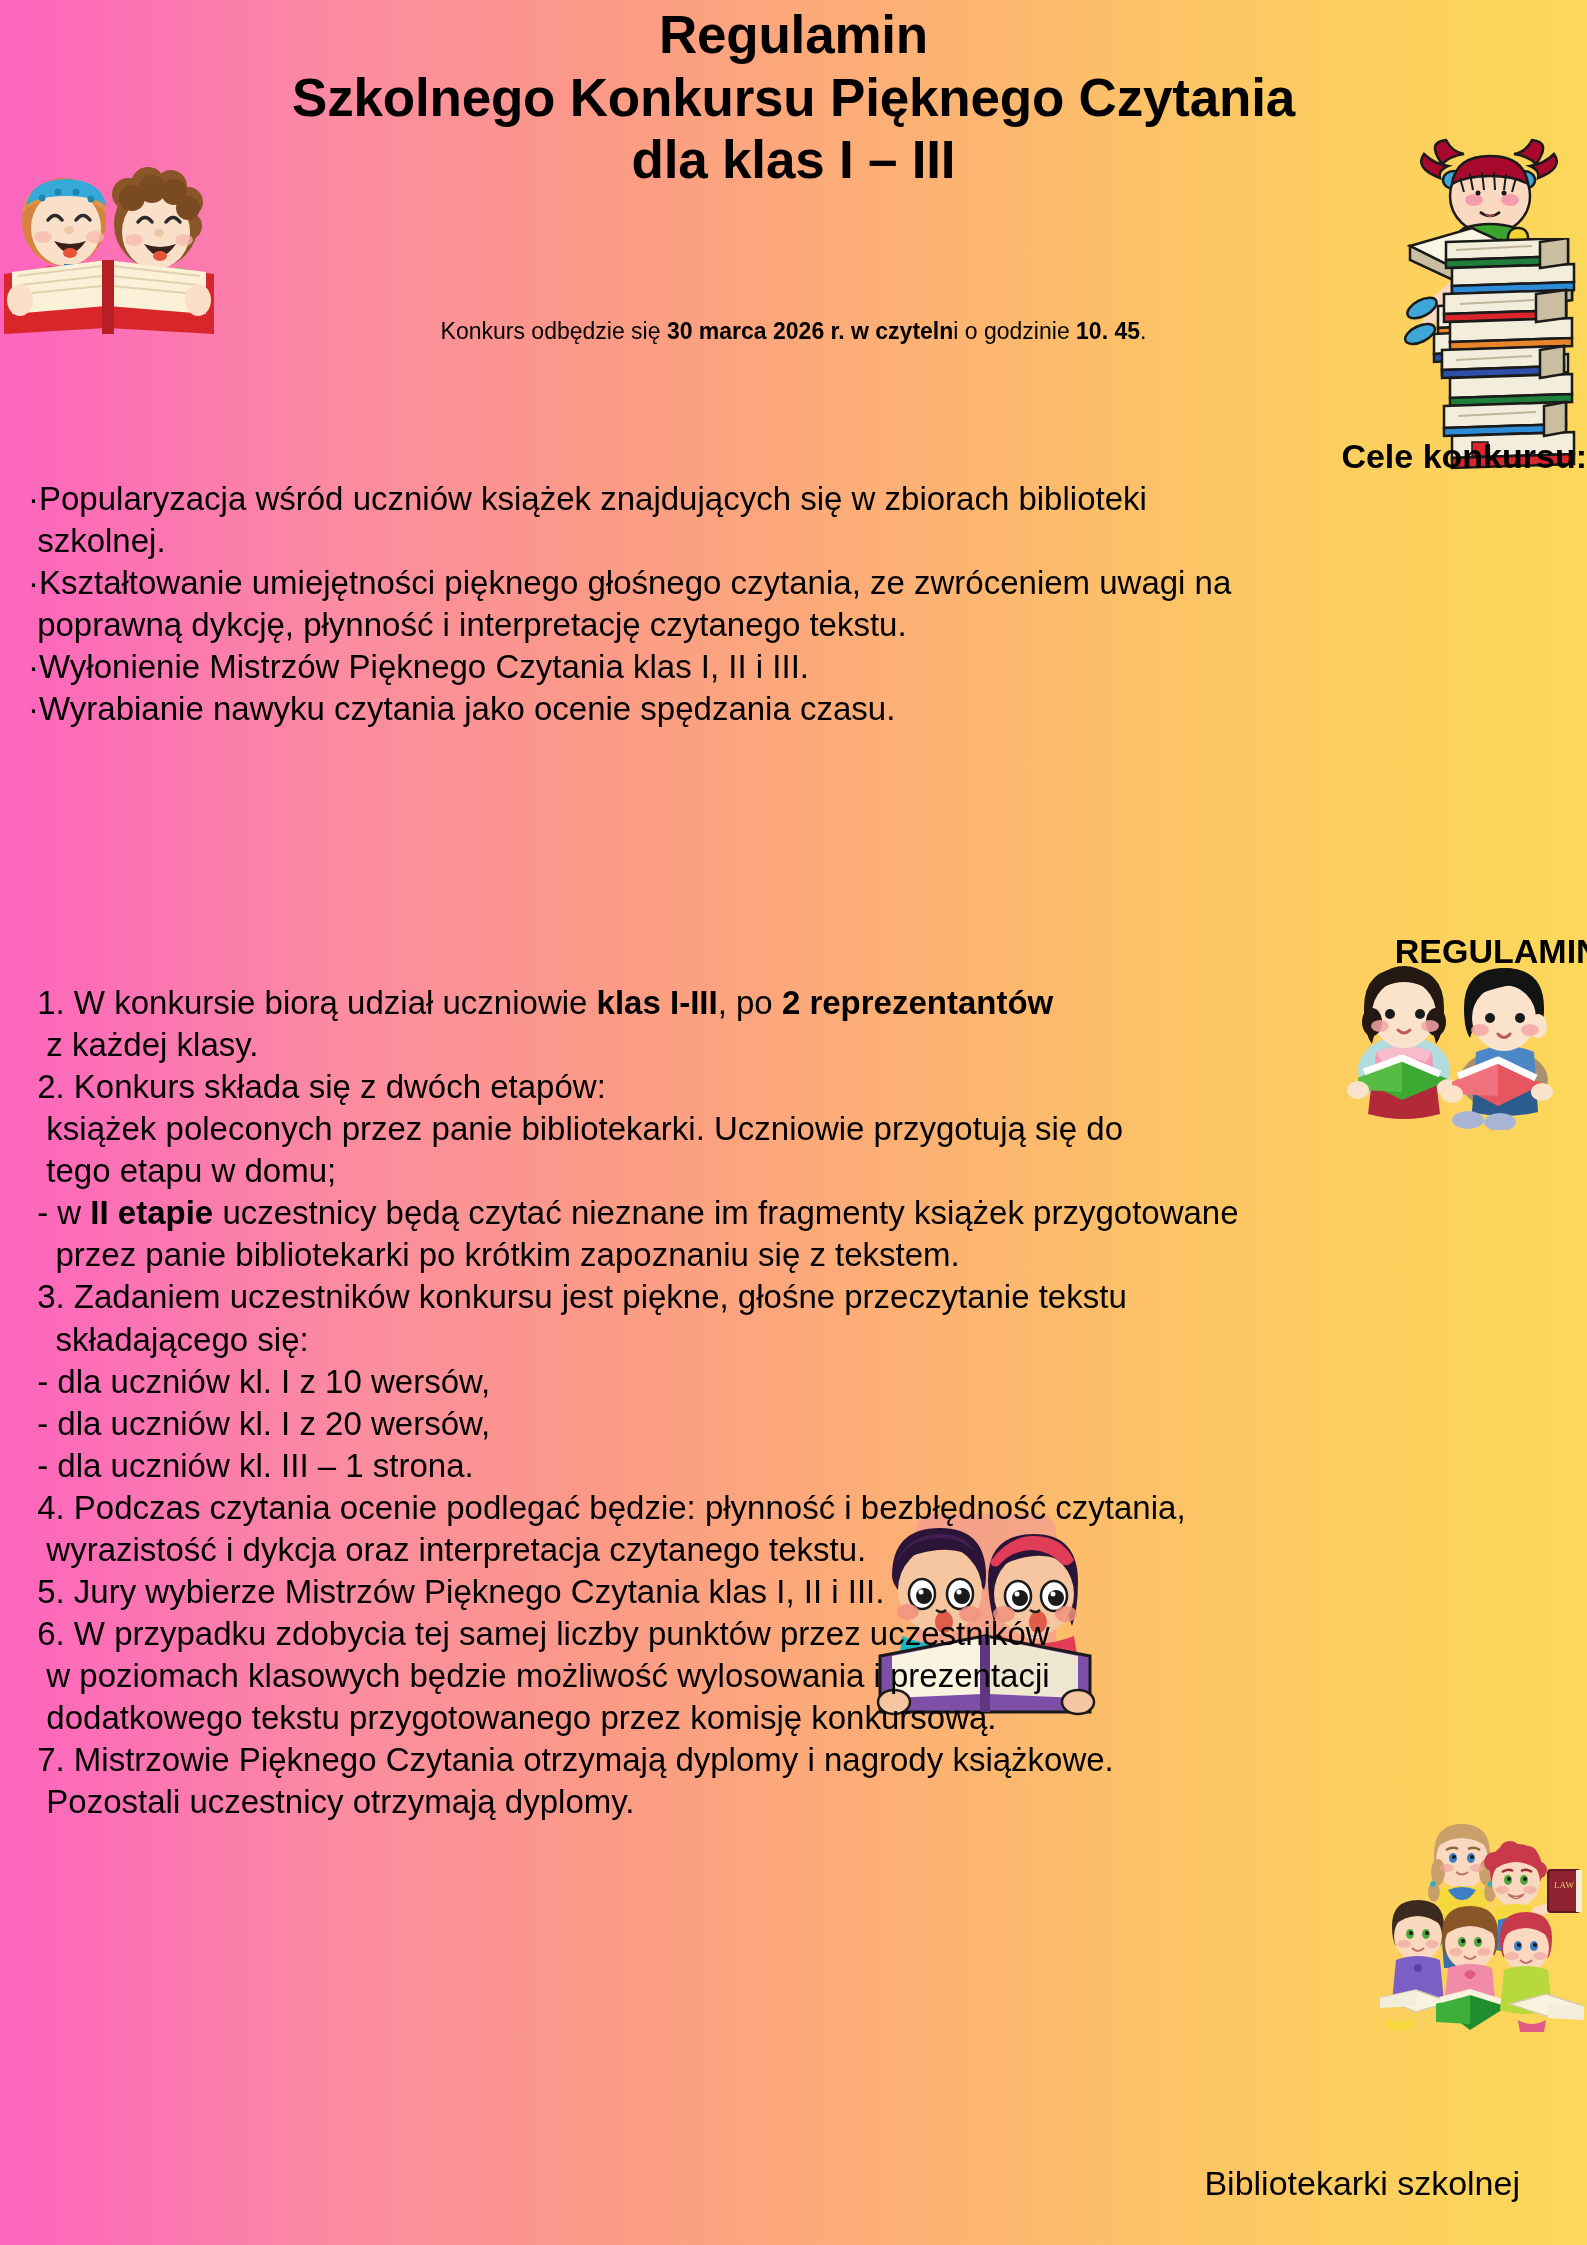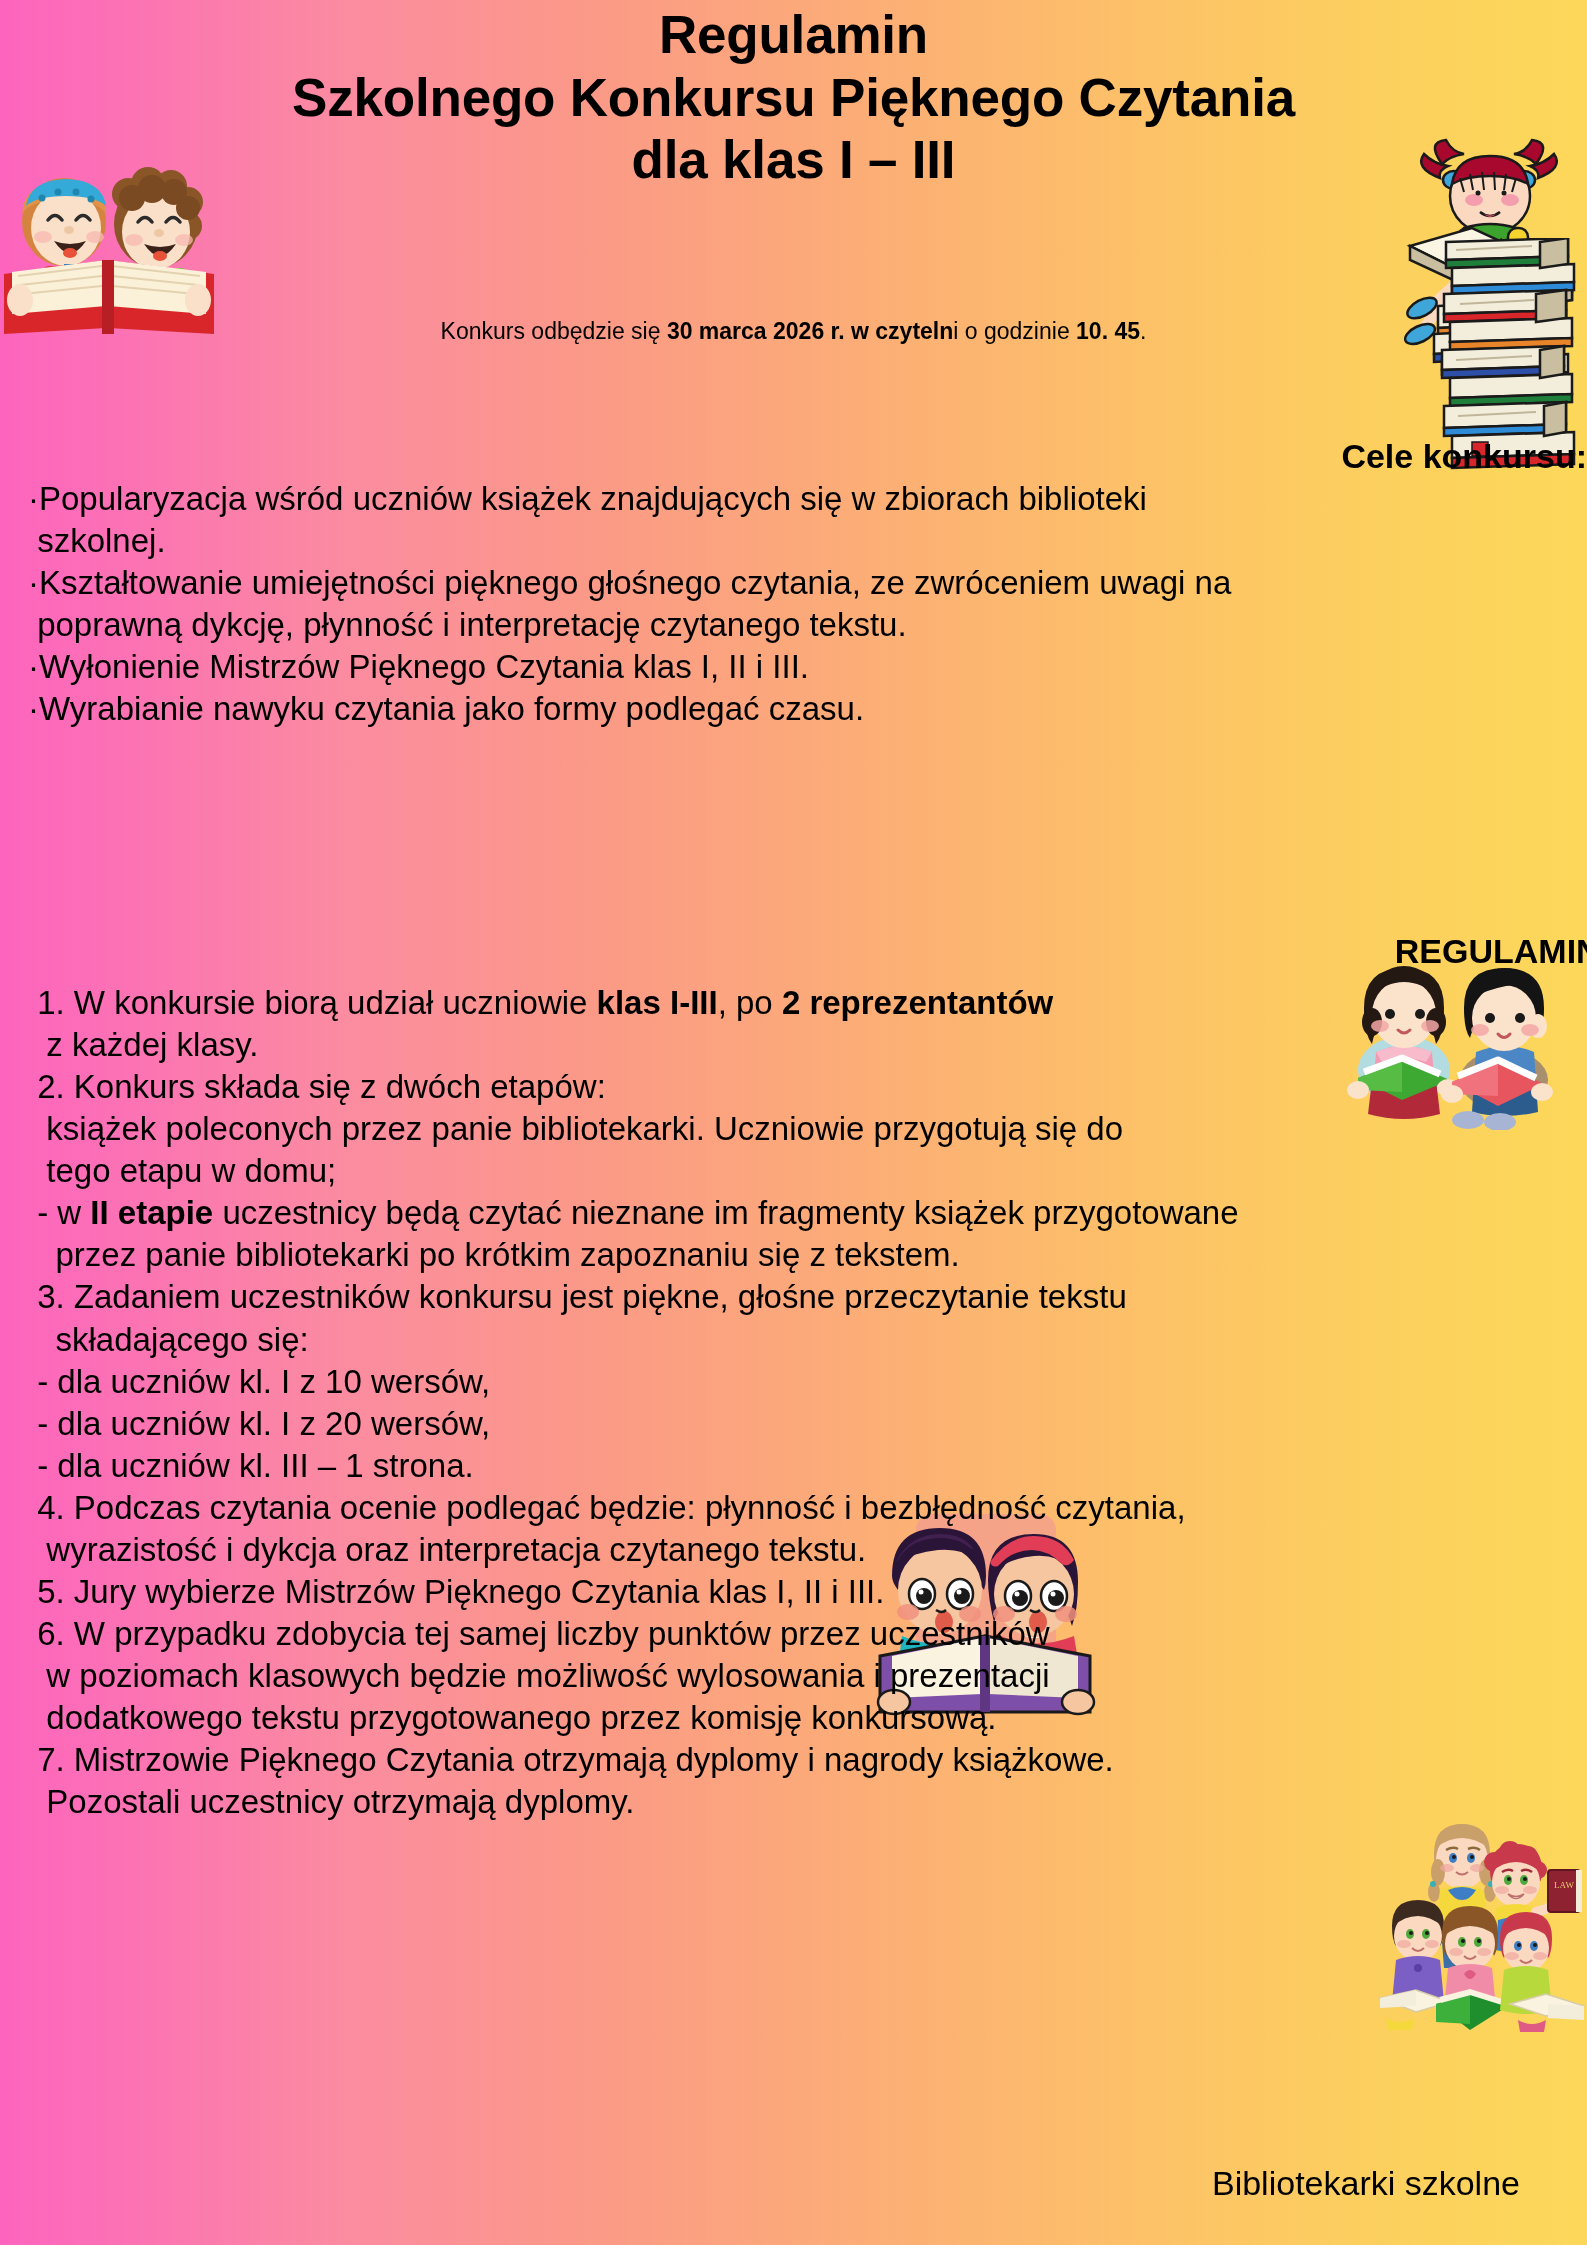--- a/index.html
+++ b/index.html
@@ -134,21 +134,21 @@
     <span>Konkurs odbędzie się </span><b>30 marca 2026 r. w czyteln</b><span>i o godzinie </span><b>10. 45</b><span>.</span>
   </div>
 
   <div class="section-heading" id="goals-heading">Cele konkursu:</div>
   <div class="body-block" id="goals-list">
       <div class="txt-line">·Popularyzacja wśród uczniów książek znajdujących się w zbiorach biblioteki</div>
       <div class="txt-line"> szkolnej.</div>
       <div class="txt-line">·Kształtowanie umiejętności pięknego głośnego czytania, ze zwróceniem uwagi na</div>
       <div class="txt-line"> poprawną dykcję, płynność i interpretację czytanego tekstu.</div>
       <div class="txt-line">·Wyłonienie Mistrzów Pięknego Czytania klas I, II i III.</div>
-      <div class="txt-line">·Wyrabianie nawyku czytania jako formy podlegać czasu.</div>
+      <div class="txt-line">·Wyrabianie nawyku czytania jako ocenie spędzania czasu.</div>
     </div>
 
   <div class="section-heading" id="rules-heading">REGULAMIN:</div>
   <div class="body-block" id="rules-list">
       <div class="txt-line"> 1. W konkursie biorą udział uczniowie <b>klas I-III</b>, po <b>2 reprezentantów</b></div>
       <div class="txt-line">  z każdej klasy.</div>
       <div class="txt-line"> 2. Konkurs składa się z dwóch etapów:</div>
       <div class="txt-line">  książek poleconych przez panie bibliotekarki. Uczniowie przygotują się do</div>
       <div class="txt-line">  tego etapu w domu;</div>
       <div class="txt-line"> - w <b>II etapie</b> uczestnicy będą czytać nieznane im fragmenty książek przygotowane</div>
@@ -161,21 +161,21 @@
       <div class="txt-line"> 4. Podczas czytania ocenie podlegać będzie: płynność i bezbłędność czytania,</div>
       <div class="txt-line">  wyrazistość i dykcja oraz interpretacja czytanego tekstu.</div>
       <div class="txt-line"> 5. Jury wybierze Mistrzów Pięknego Czytania klas I, II i III.</div>
       <div class="txt-line"> 6. W przypadku zdobycia tej samej liczby punktów przez uczestników</div>
       <div class="txt-line">  w poziomach klasowych będzie możliwość wylosowania i prezentacji</div>
       <div class="txt-line">  dodatkowego tekstu przygotowanego przez komisję konkursową.</div>
       <div class="txt-line"> 7. Mistrzowie Pięknego Czytania otrzymają dyplomy i nagrody książkowe.</div>
       <div class="txt-line">  Pozostali uczestnicy otrzymają dyplomy.</div>
     </div>
 
-  <div class="signature">Bibliotekarki szkolne</div>
+  <div class="signature">Bibliotekarki szkolnej</div>
 
   <div class="illus" id="illus-top-left">
     <svg viewBox="0 0 226 190" width="226" height="190">
 
       <ellipse cx="68" cy="74" rx="42" ry="44" fill="#D4843F"></ellipse>
       <path d="M26 66 q2-32 42-33 q40 1 42 33 q-8-14-42-14 q-34 0-42 14z" fill="#E09448"></path>
       <ellipse cx="70" cy="80" rx="35" ry="38" fill="#FAE0C8"></ellipse>
       <path d="M30 58 q4-26 40-27 q36 1 40 27 q-10-10-40-10 q-30 0-40 10z" fill="#35A9D8"></path>
       <circle cx="46" cy="50" r="3.5" fill="#1F86B0"></circle>
         <circle cx="62" cy="44" r="3.5" fill="#1F86B0"></circle>

